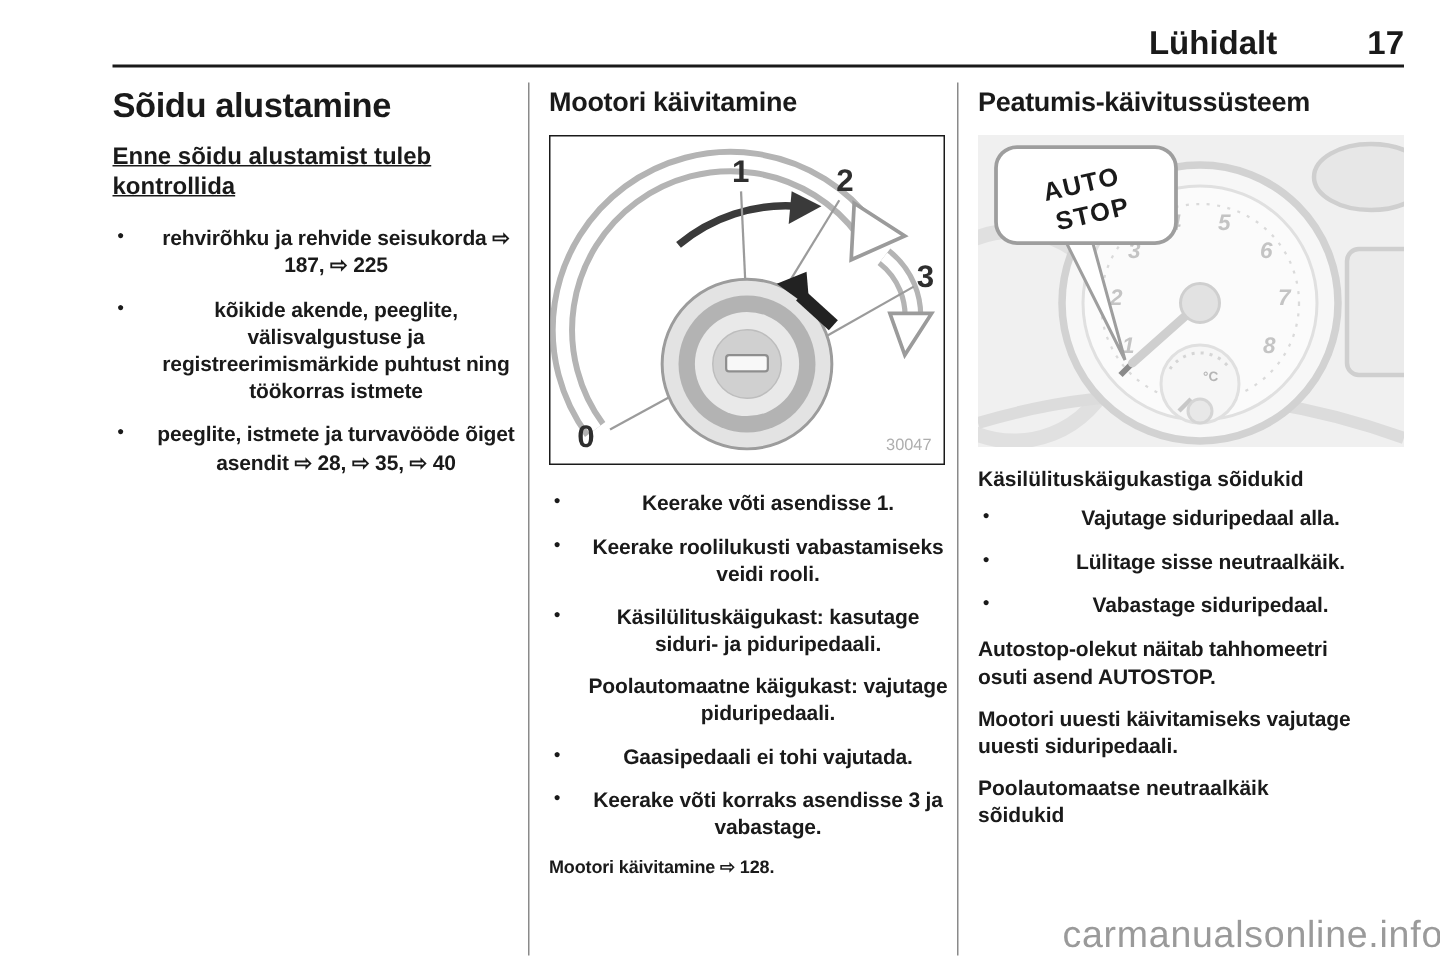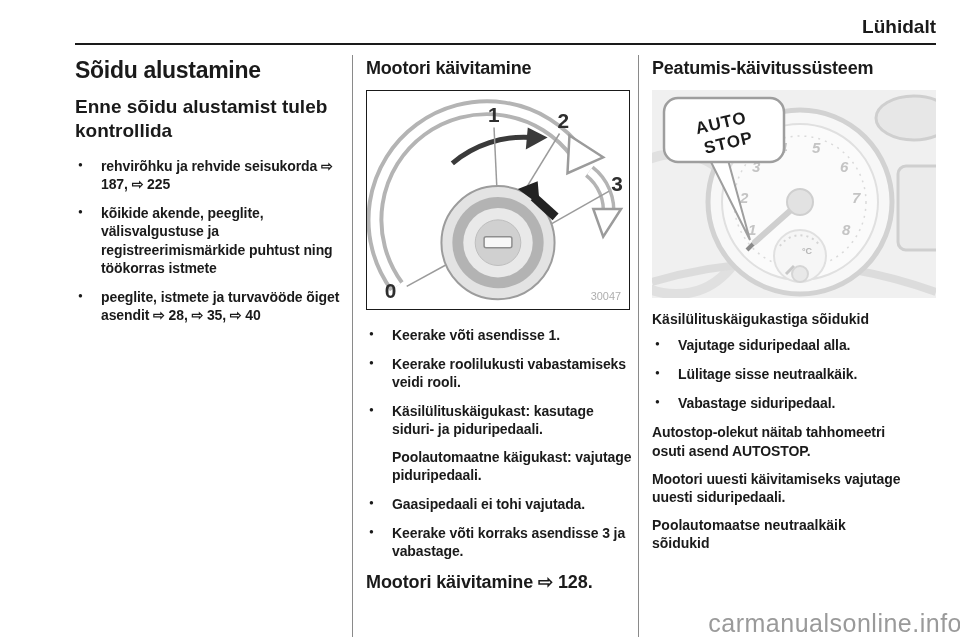--- a/index.html
+++ b/index.html
@@ -1,48 +1,48 @@
 <!DOCTYPE html>
 <html><head>
 <meta charset="utf-8">
 <style>
   * { margin:0; padding:0; box-sizing:border-box; }
   html,body { width:960px; height:642px; background:#fff; }
   body { font-family:"Liberation Sans", sans-serif; color:#1a1a1a; font-weight:bold; }
   .page { position:relative; width:960px; height:642px; overflow:hidden; background:#fff; }
 
-  .header { position:absolute; top:16px; right:24px; display:flex; gap:60px; align-items:baseline; font-size:19px;flex-direction:column; }
+  .header { position:absolute; top:16px; right:24px; display:flex; gap:60px; align-items:baseline; font-size:22px; }
   .header-rule { position:absolute; top:43px; left:75px; width:861px; height:2px; background:#1a1a1a; }
 
   .vsep { position:absolute; top:55px; height:582px; width:1px; background:#8a8a8a; }
   .vsep1 { left:352px; } .vsep2 { left:638px; }
 
   .col { position:absolute; top:58px; }
   .col1 { left:75px;  width:272px; }
   .col2 { left:366px; width:266px; }
   .col3 { left:652px; width:284px; }
 
   h1 { font-size:23px; line-height:1.1; margin-bottom:12px; letter-spacing:-0.3px; }
   h2 { font-size:18px; line-height:1.2; margin-bottom:10px; letter-spacing:-0.2px; }
-  .subtitle { font-size:19px; line-height:1.25; margin-bottom:14px; }
+  .subtitle { font-size:16px; line-height:1.25; margin-bottom:14px;text-decoration:underline; }
   .subhead { font-size:14px; line-height:1.3; margin:10px 0 8px 0; }
 
-  ul { list-style:none; }
+  ul { list-style:none;text-align:center; }
   li { position:relative; padding-left:26px; font-size:14px; line-height:1.3; margin-bottom:11px; letter-spacing:-0.1px; }
   li::before { content:"●"; position:absolute; left:3px; top:3px; font-size:8px; }
   .li-extra { margin-top:9px; }
   p.body { font-size:14px; line-height:1.3; margin-bottom:10px; letter-spacing:-0.1px; }
   .col3 p.body, .col3 .subhead { max-width:254px; }
 
   .figure { position:relative; background:#fff; border:1px solid #1a1a1a; width:264px; height:220px; margin-bottom:16px; }
   .figure svg { display:block; width:100%; height:100%; }
   .cluster { position:relative; width:284px; height:208px; margin-bottom:12px; overflow:hidden; }
   .cluster svg { display:block; width:100%; height:100%; }
 
-  .footer-line { font-size:18px; margin-top:2px; letter-spacing:-0.1px; }
+  .footer-line { font-size:12px; margin-top:2px; letter-spacing:-0.1px; }
 
   .watermark { position:absolute; right:-2px; bottom:4px; font-size:25px; font-weight:normal; color:#9a9a9a; letter-spacing:0.5px; }
 
   svg text { font-family:"Liberation Sans", sans-serif; }
 </style>
 </head>
 <body>
 
 <div class="page">
 

